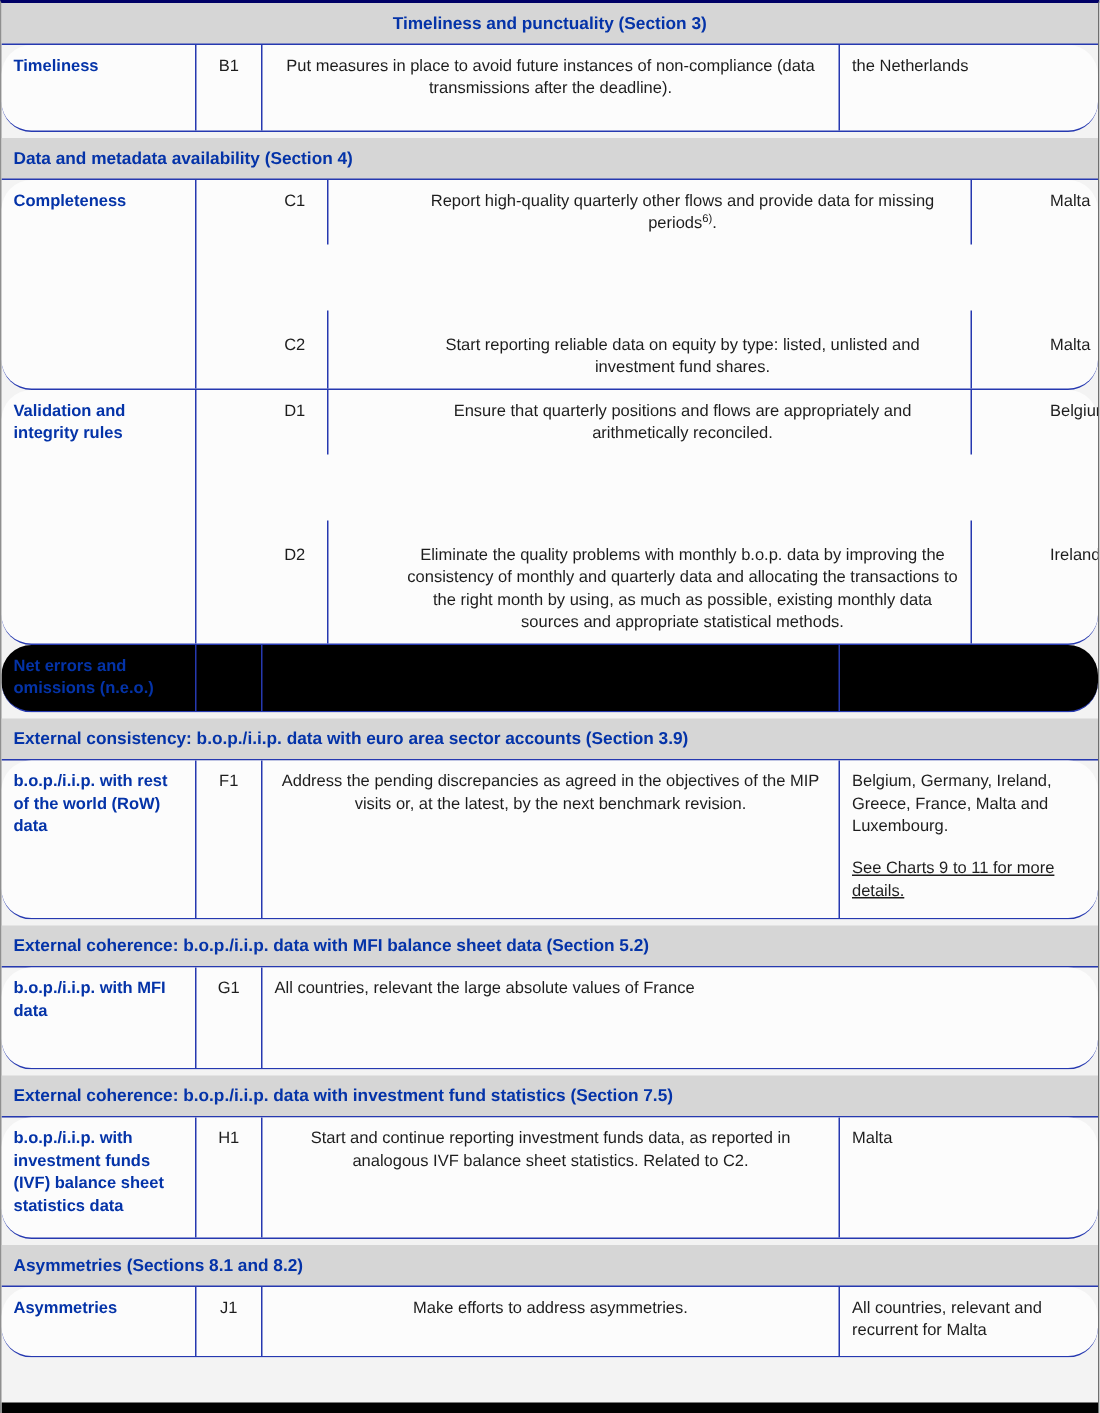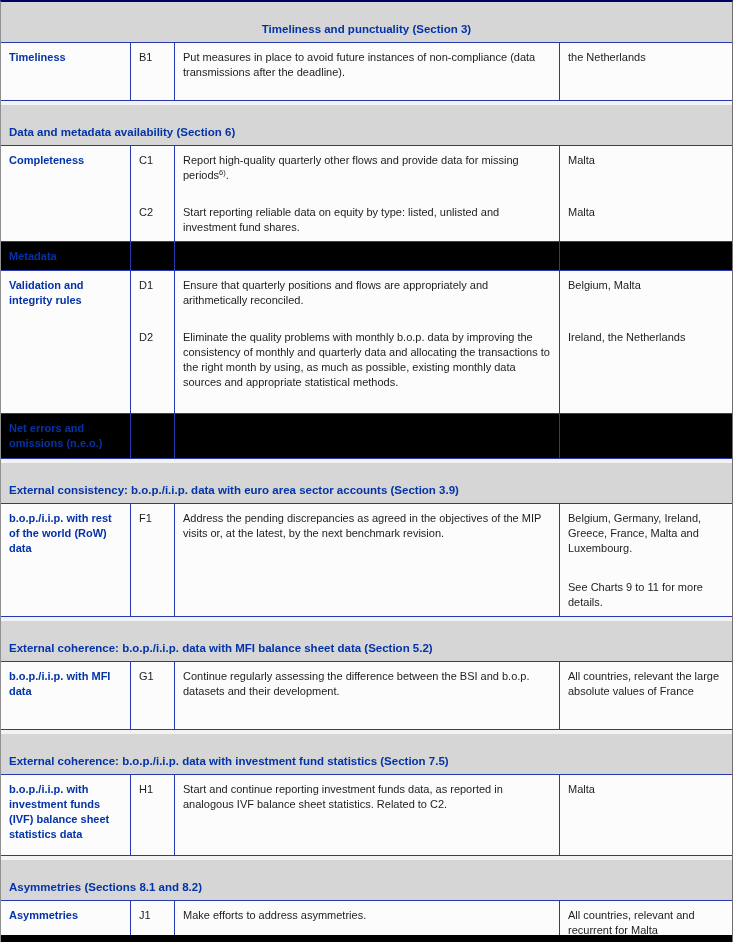--- a/index.html
+++ b/index.html
@@ -14,53 +14,54 @@
     overflow:hidden;
     font-family:"Liberation Sans",sans-serif;
     -webkit-font-smoothing:antialiased;
   }
   .section-bar{
     background:var(--section-bar-bg,#d6d6d6);
     color:var(--accent-blue,#0433a8);
     font-weight:bold;
     font-size:11.5px;
     line-height:14px;
-    padding:20px 8px 6px 8px;
+    padding:7px 8px 6px 8px;
     border-bottom:1px solid var(--border-blue,#2639b0);
     margin-top:4px;
   }
   .section-bar.first{margin-top:0;text-align:center;}
   .row{
     display:grid;
     grid-template-columns:130px 44px 385px 172px;
     background:var(--row-bg,#fcfcfc);
     border-bottom:1px solid var(--border-blue,#2639b0);
+    border-radius:20px;
   }
   .row.one{grid-template-rows:1fr;}
-  .row.two{grid-template-rows:auto 1fr;}
+  .row.two{grid-template-rows:auto 1fr;gap:44px;}
   .cell{
     padding:7px 8px 6px 8px;
     font-size:11px;
     line-height:15px;
     color:#1d1d1d;
     box-sizing:border-box;
   }
   .cat{
     color:var(--accent-blue,#0433a8);
     font-weight:bold;
     border-right:1px solid var(--border-blue,#2639b0);
   }
   .span2{grid-row:1 / span 2;}
-  .code,.desc{border-right:1px solid var(--border-blue,#2639b0);}
+  .code,.desc{border-right:1px solid var(--border-blue,#2639b0);text-align:center;}
   .cont{padding-top:16px;}
   .row.black{
     background:var(--black-row-bg,#000000);
   }
   .row.black .cell{color:var(--accent-blue,#0433a8);}
-  .note{margin-top:24px;}
+  .note{margin-top:13px;text-decoration:underline;}
   sup{font-size:7.5px;line-height:0;vertical-align:4px;}
   .bottom-bar{
     position:absolute;left:0;right:0;bottom:0;
     height:7px;
     background:var(--black-row-bg,#000000);
   }
 </style>
 </head>
 <body>
 
@@ -68,38 +69,32 @@
 
   <div class="section-bar first">Timeliness and punctuality (Section 3)</div>
 
   <div class="row one" style="min-height:57px">
     <div class="cell cat">Timeliness</div>
     <div class="cell code">B1</div>
     <div class="cell desc">Put measures in place to avoid future instances of non-compliance (data transmissions after the deadline).</div>
     <div class="cell ctry">the Netherlands</div>
   </div>
 
-  <div class="section-bar">Data and metadata availability (Section 6)</div>
+  <div class="section-bar">Data and metadata availability (Section 4)</div>
 
   <div class="row two" style="min-height:92px">
     <div class="cell cat span2">Completeness</div>
     <div class="cell code">C1</div>
     <div class="cell desc"><span>Report high-quality quarterly other flows and provide data for missing periods</span><sup>6)</sup><span>.</span></div>
     <div class="cell ctry">Malta</div>
     <div class="cell code cont">C2</div>
     <div class="cell desc cont">Start reporting reliable data on equity by type: listed, unlisted and investment fund shares.</div>
     <div class="cell ctry cont">Malta</div>
   </div>
 
-  <div class="row black one" style="min-height:28px">
-    <div class="cell cat">Metadata</div>
-    <div class="cell code"></div>
-    <div class="cell desc"></div>
-    <div class="cell ctry"></div>
-  </div>
 
 
   <div class="row two" style="min-height:142px">
     <div class="cell cat span2">Validation and integrity rules</div>
     <div class="cell code">D1</div>
     <div class="cell desc">Ensure that quarterly positions and flows are appropriately and arithmetically reconciled.</div>
     <div class="cell ctry">Belgium, Malta</div>
     <div class="cell code cont">D2</div>
     <div class="cell desc cont">Eliminate the quality problems with monthly b.o.p. data by improving the consistency of monthly and quarterly data and allocating the transactions to the right month by using, as much as possible, existing monthly data sources and appropriate statistical methods.</div>
     <div class="cell ctry cont">Ireland, the Netherlands</div>
@@ -122,21 +117,20 @@
       <div>Belgium, Germany, Ireland, Greece, France, Malta and Luxembourg.</div>
       <div class="note">See Charts 9 to 11 for more details.</div>
     </div>
   </div>
 
   <div class="section-bar">External coherence: b.o.p./i.i.p. data with MFI balance sheet data (Section 5.2)</div>
 
   <div class="row one" style="min-height:67px">
     <div class="cell cat">b.o.p./i.i.p. with MFI data</div>
     <div class="cell code">G1</div>
-    <div class="cell desc">Continue regularly assessing the difference between the BSI and b.o.p. datasets and their development.</div>
     <div class="cell ctry">All countries, relevant the large absolute values of France</div>
   </div>
 
   <div class="section-bar">External coherence: b.o.p./i.i.p. data with investment fund statistics (Section 7.5)</div>
 
   <div class="row one" style="min-height:80px">
     <div class="cell cat">b.o.p./i.i.p. with investment funds (IVF) balance sheet statistics data</div>
     <div class="cell code">H1</div>
     <div class="cell desc">Start and continue reporting investment funds data, as reported in analogous IVF balance sheet statistics. Related to C2.</div>
     <div class="cell ctry">Malta</div>

